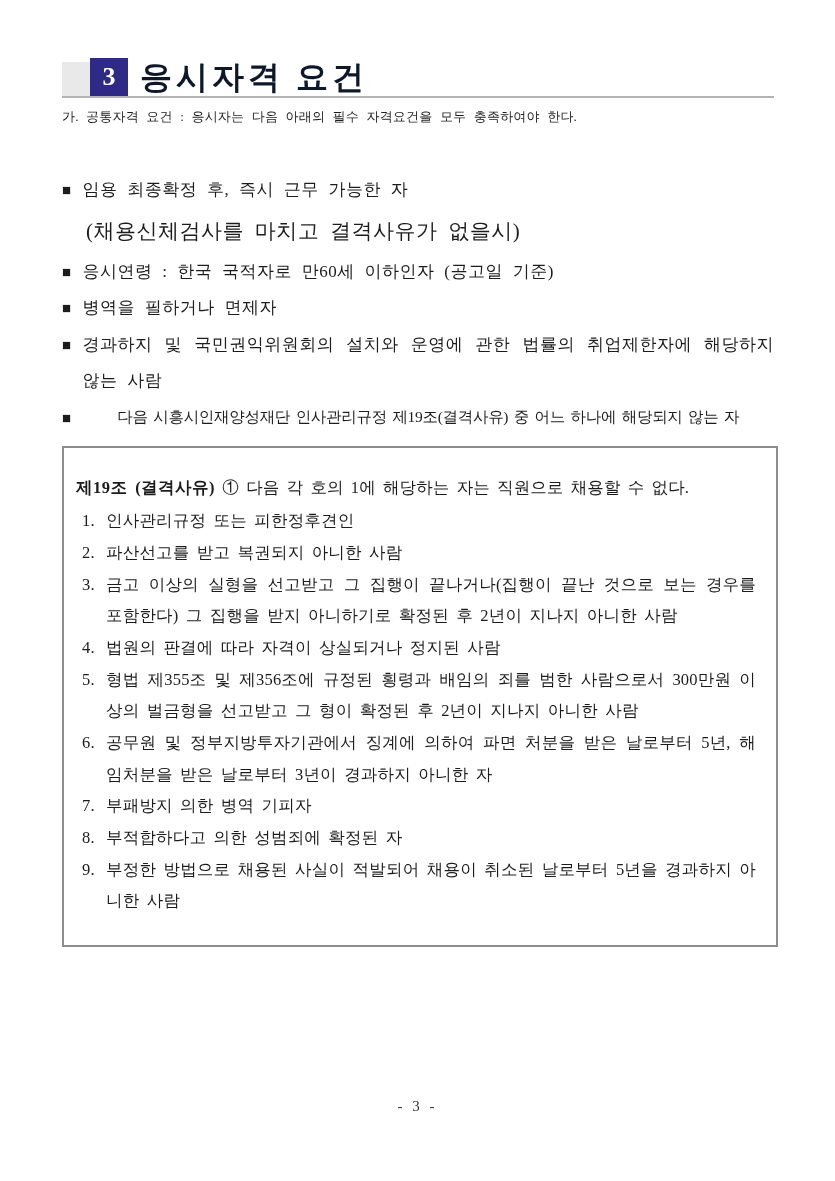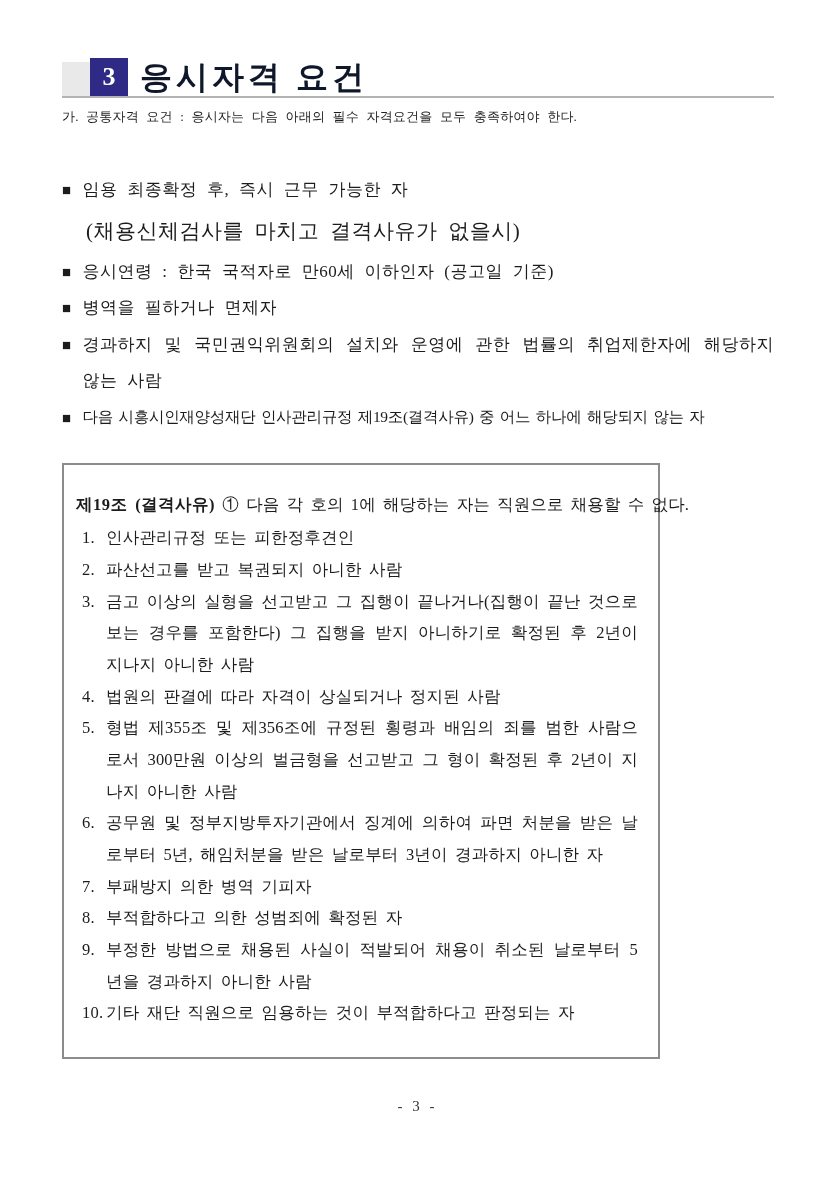--- a/index.html
+++ b/index.html
@@ -83,27 +83,27 @@
     line-height: 2.15;
     word-spacing: 5px;
     letter-spacing: 0.5px;
   }
   .bullet-sub.dash { margin-left: 16px; }
   .condensed .bullet-text {
     font-size: 15.5px;
     letter-spacing: -0.3px;
     word-spacing: 2px;
     white-space: nowrap;
-    text-align: left;
+    text-align: center;
   }
 
   
   .article-box {
-    margin-top: 27px;
-    width: 598px;
+    margin-top: 10px;
+    width: 716px;
     border: 2px solid #8c8c8c;
     padding: 24px 16px 28px 12px;
     background: #ffffff;
   }
   .article-heading {
     font-size: 16.5px;
     line-height: 1.9;
     word-spacing: 3px;
     letter-spacing: 0.1px;
     margin-bottom: 2px;
@@ -214,22 +214,18 @@
         <span class="txt">부패방지 의한 병역 기피자</span>
       </div>
       <div class="article-item">
         <span class="num">8.</span>
         <span class="txt">부적합하다고 의한 성범죄에 확정된 자</span>
       </div>
       <div class="article-item">
         <span class="num">9.</span>
         <span class="txt">부정한 방법으로 채용된 사실이 적발되어 채용이 취소된 날로부터 5년을 경과하지 아니한 사람</span>
       </div>
-      <div class="article-item">
-        <span class="num">10.</span>
-        <span class="txt">기타 재단 직원으로 임용하는 것이 부적합하다고 판정되는 자</span>
-      </div>
     </div>
 
   </div>
 
   <div class="footer">- 3 -</div>
 </div>
 
 </body></html>

